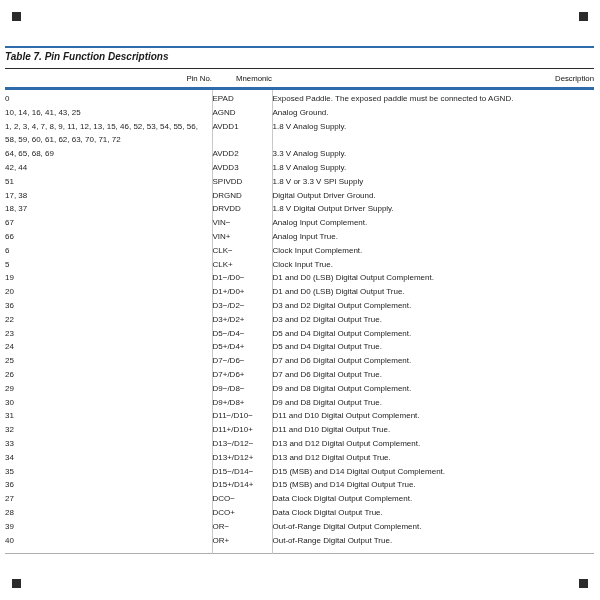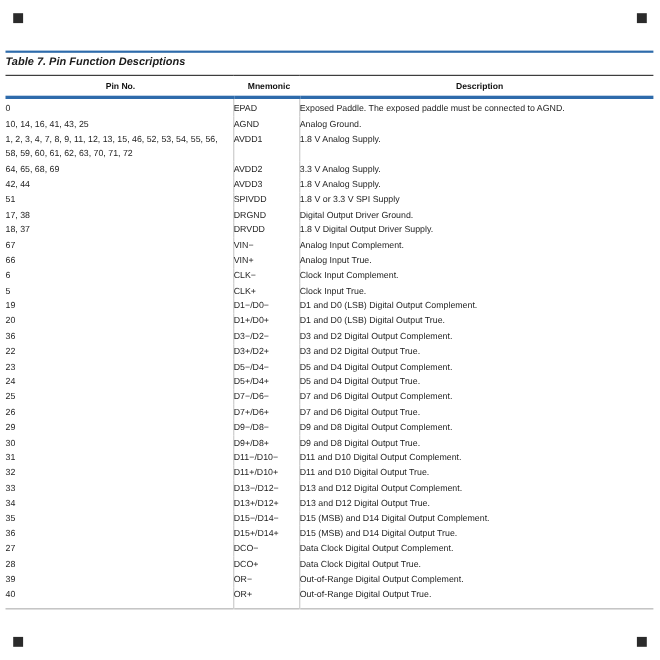--- a/index.html
+++ b/index.html
@@ -30,21 +30,21 @@
   table#pin-table{
     position:absolute;left:5px;top:68px;width:589px;
     border-collapse:collapse;table-layout:fixed;
     border-top:1px solid #2a2a2a;
     border-bottom:1px solid #adadad;
   }
   col.c-pin{width:207px;}
   col.c-mn{width:60px;}
   col.c-desc{width:322px;}
   #pin-table thead th{
-    text-align:center;font-size:7.8px;font-weight:bold;color:#111111;
+    text-align:right;font-size:7.8px;font-weight:normal;color:#111111;
     padding:5px 0 4px 0;
     border-bottom:3px solid #2e6bab;
     white-space:nowrap;
   }
   #pin-table thead th.h-pin{padding-left:2px;}
   #pin-table thead th.h-mn{padding-left:5px;}
   #pin-table thead th.h-desc{padding-left:6px;margin-left:12px;}
   #pin-table tbody td{
     font-size:8px;line-height:13.8px;vertical-align:top;
     color:#242424;padding:0 4px 0 0;

